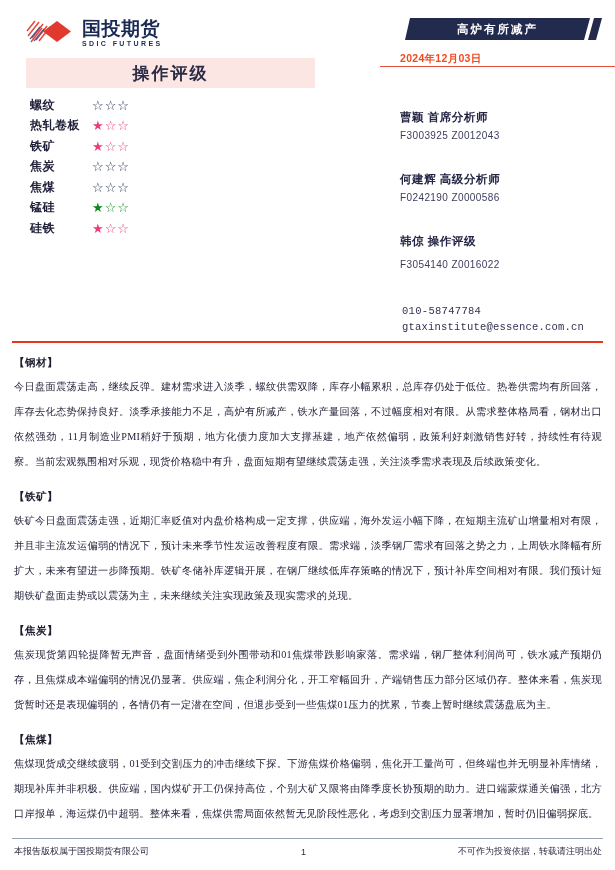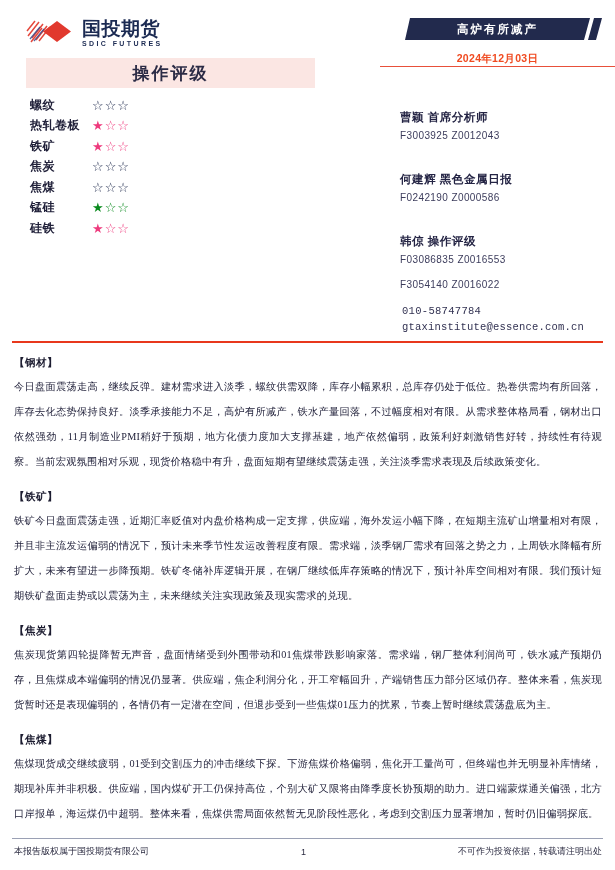--- a/index.html
+++ b/index.html
@@ -157,21 +157,20 @@
     font-family: "Liberation Serif", serif;
     font-size: 11.5px;
     font-weight: bold;
     letter-spacing: 2px;
   }
   .date-line {
     position: absolute;
     left: 20px;
     top: 48px;
     width: 195px;
-    text-align: center;
   }
   .date-text {
     font-family: "Liberation Sans", sans-serif;
     font-size: 10.5px;
     font-weight: bold;
     color: #f04a20;
     letter-spacing: 0.3px;
   }
   .date-rule {
     position: absolute;
@@ -394,26 +393,25 @@
         <span class="date-text">2024年12月03日</span>
       </div>
       <div class="date-rule"></div>
 
       <div class="analysts" id="analysts">
           <div class="analyst-block">
             <div class="analyst-name">曹颖  首席分析师</div>
             <div class="analyst-codes">F3003925  Z0012043</div>
           </div>
           <div class="analyst-block">
-            <div class="analyst-name">何建辉  黑色金属日报</div>
+            <div class="analyst-name">何建辉  高级分析师</div>
             <div class="analyst-codes">F0242190  Z0000586</div>
           </div>
           <div class="analyst-block">
             <div class="analyst-name">韩倞  操作评级</div>
-            <div class="analyst-codes">F03086835  Z0016553</div>
           </div>
           <div class="analyst-block">
             <div class="analyst-codes">F3054140  Z0016022</div>
           </div>
         </div>
 
       <div class="contact">
         <div class="contact-phone">010-58747784</div>
         <div class="contact-email">gtaxinstitute@essence.com.cn</div>
       </div>

